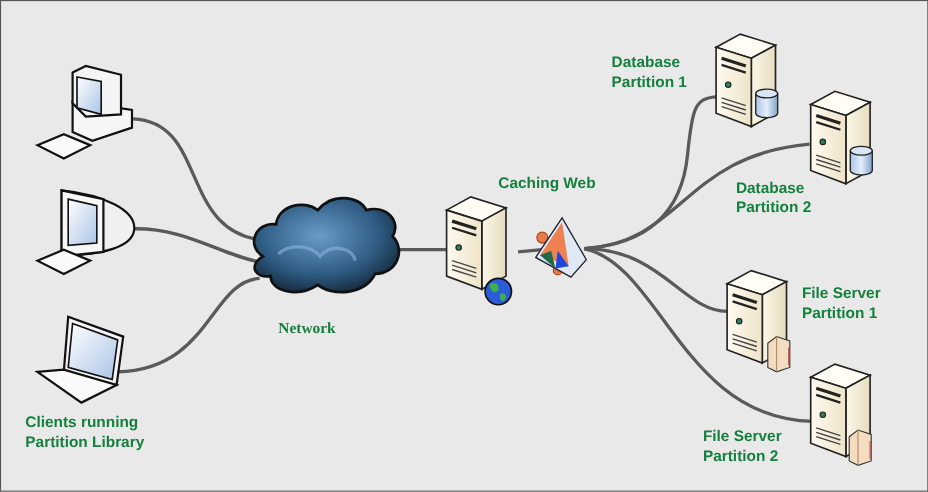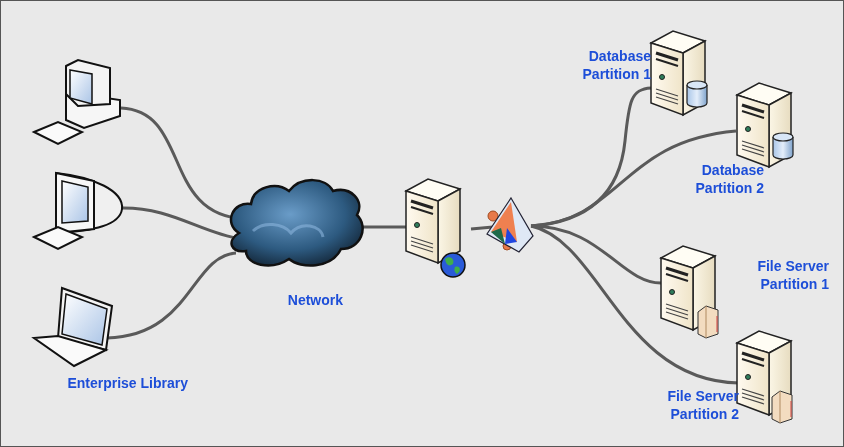--- a/index.html
+++ b/index.html
@@ -4,21 +4,21 @@
 <style>
   html, body { margin: 0; padding: 0; }
   body { width: 844px; height: 447px; overflow: hidden; background: #ffffff; }
   #canvas {
     position: absolute; left: 0; top: 0; width: 842px; height: 445px;
     background: #e9e9e9; border: 1px solid #555;
   }
   svg { position: absolute; left: 0; top: 0; }
   .label {
     position: absolute; font-family: "Liberation Sans", sans-serif;
-    font-weight: bold; font-size: 14px; color: #1d4ed8; text-align: right;
+    font-weight: bold; font-size: 14px; color: #15803d; text-align: left;
     line-height: 18px; white-space: nowrap;
   }
 </style>
 </head>
 <body>
 
 <div id="canvas">
 <svg width="844" height="447" viewBox="0 0 844 447">
   <defs>
     <linearGradient id="srvFront" x1="0" y1="0" x2="1" y2="0">
@@ -141,24 +141,26 @@
       </g>
   <g transform="translate(736,330)">
         <use href="#server"></use>
       </g>
   <g transform="translate(771,390)">
         <use href="#folder"></use>
       </g>
 </svg>
 
 <div class="label" style="left:22px; top:373px; width:165px;">
-  <div>Enterprise Library</div>
+  <div>Clients running</div>
+  <div>Partition Library</div>
 </div>
-<div class="label" style="left:252px; top:290px; width:90px;">Network</div>
+<div class="label" style="left:252px; top:290px; width:90px;font-family:Liberation Serif, serif;">Network</div>
 <div class="label" style="left:452px; top:156px; width:110px;">
+  <div>Caching Web</div>
 </div>
 <div class="label" style="left:555px; top:46px; width:95px;">
   <div>Database</div>
   <div>Partition 1</div>
 </div>
 <div class="label" style="left:668px; top:160px; width:95px;">
   <div>Database</div>
   <div>Partition 2</div>
 </div>
 <div class="label" style="left:728px; top:256px; width:100px;">

